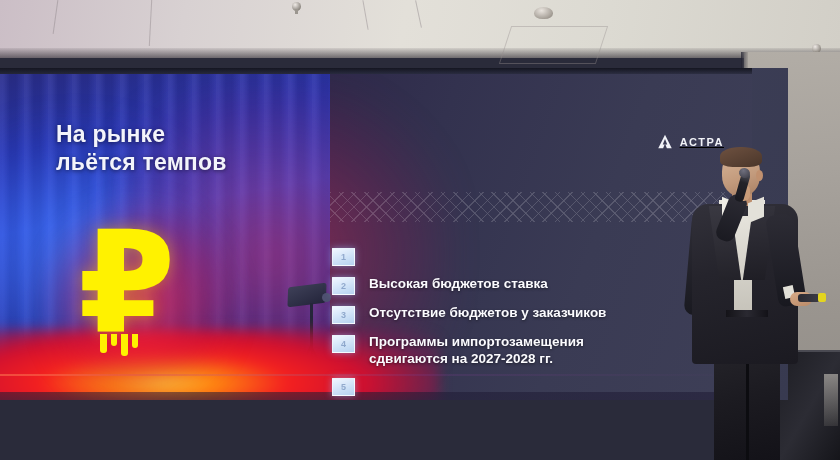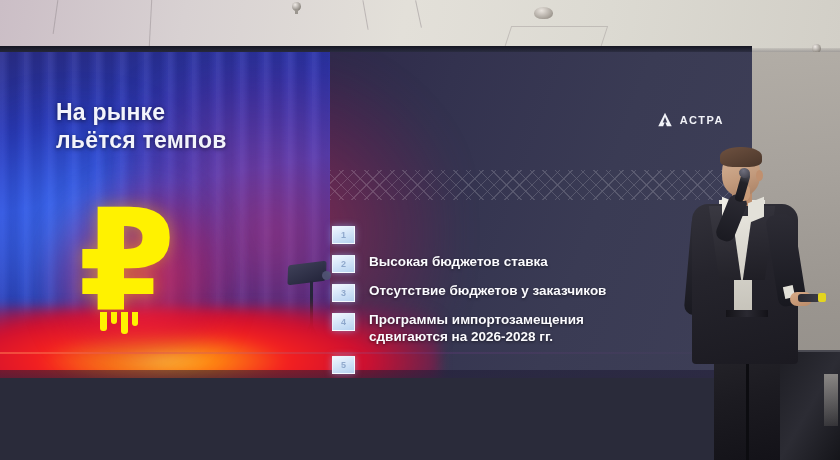--- a/index.html
+++ b/index.html
@@ -24,22 +24,22 @@
     background:linear-gradient(175deg,#b2ada6 0%,#a7a29c 30%,#9a958f 62%,#8e8a85 100%);}
   .wall-edge{position:absolute;right:92px;top:52px;width:7px;height:408px;
     background:linear-gradient(90deg,rgba(30,30,45,.75),rgba(150,145,140,.55));}
   .monitor{position:absolute;right:0;bottom:0;width:72px;height:108px;
     background:linear-gradient(120deg,#1b1b21,#2c2c34 55%,#15151a);border-top:2px solid #4a4a52;
     border-left:2px solid #3a3a44;}
   .monitor-glow{position:absolute;right:2px;bottom:34px;width:14px;height:52px;
     background:linear-gradient(180deg,rgba(215,210,200,.55),rgba(180,175,165,.15));}
 
   
-  .screen{position:absolute;left:0;top:46px;width:752px;height:332px;overflow:hidden;
-    background:linear-gradient(125deg,#2c2f46 0%,#343750 40%,#3b3d55 70%,#383a50 100%);}
+  .screen{position:absolute;left:0;top:68px;width:752px;height:332px;overflow:hidden;
+    background:linear-gradient(125deg,#2c2f46 0%,#343750 40%,#3b3d55 70%,#383a50 100%);padding-left:36px;}
   .screen-top-bar{position:absolute;left:0;top:0;width:752px;height:8px;
     background:linear-gradient(180deg,#151621,rgba(30,32,48,.2));}
 
   
   .slide{position:absolute;left:0;top:6px;width:752px;height:366px;overflow:hidden;
     background:linear-gradient(110deg,#231a3a 0%,#2a2246 26%,#33324f 52%,#3a3b54 74%,#3e3f57 100%);}
 
   
   .curtain{position:absolute;left:0;top:0;width:330px;height:300px;
     background:
@@ -97,21 +97,21 @@
   .bullet-row{position:relative;display:flex;align-items:flex-start;margin-bottom:9px;}
   .bullet-marker{flex:0 0 auto;width:21px;height:16px;margin-right:14px;margin-top:2px;
     background:linear-gradient(160deg,#f1f7ff,#cfe2f7 55%,#b6d2f0);
     border:1px solid rgba(255,255,255,.65);box-shadow:0 0 7px rgba(150,190,255,.55);
     color:rgba(90,120,170,.55);font-size:9px;font-weight:700;
     display:flex;align-items:center;justify-content:center;}
   .bullet-text{color:#fbfbfe;font-size:13.5px;font-weight:600;line-height:1.26;
     text-shadow:0 1px 3px rgba(0,0,0,.5);}
 
   
-  .logo{position:absolute;right:28px;top:60px;display:flex;align-items:center;gap:6px;}
+  .logo{position:absolute;right:28px;top:60px;display:flex;align-items:center;gap:6px;text-decoration:underline;}
   .logo-mark{width:18px;height:15px;}
   .logo-text{color:#f2f3f8;font-size:11px;font-weight:700;letter-spacing:1.6px;}
 
   
   .speaker{position:absolute;left:686px;top:150px;width:150px;height:310px;}
   .sp-head{position:absolute;left:36px;top:0;width:38px;height:46px;border-radius:47% 47% 44% 44%;
     background:linear-gradient(160deg,#d9b79a,#c29a7c 60%,#a77f63);}
   .sp-hair{position:absolute;left:34px;top:-3px;width:42px;height:20px;border-radius:48% 48% 30% 30%;
     background:linear-gradient(160deg,#6e5140,#4a362a);}
   .sp-ear{position:absolute;left:70px;top:20px;width:7px;height:11px;border-radius:50%;
@@ -238,21 +238,21 @@
         </div>
 
         <div class="bullet-row">
           <div class="bullet-marker">3</div>
           <div class="bullet-text">Отсутствие бюджетов у заказчиков</div>
         </div>
 
         <div class="bullet-row">
           <div class="bullet-marker">4</div>
           <div class="bullet-text" style="white-space:pre-line;">Программы импортозамещения
-сдвигаются на 2026-2028 гг.</div>
+сдвигаются на 2027-2028 гг.</div>
         </div>
 
         <div class="bullet-row">
           <div class="bullet-marker">5</div>
         </div>
 
       </div>
     </div>
   </div>
 

